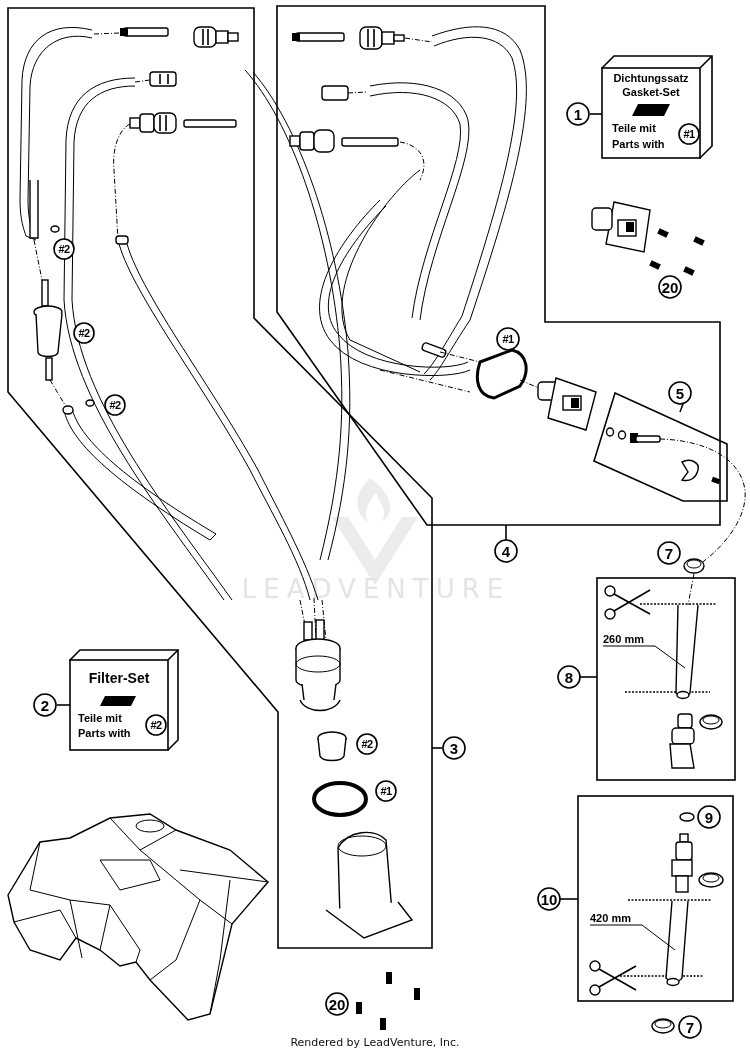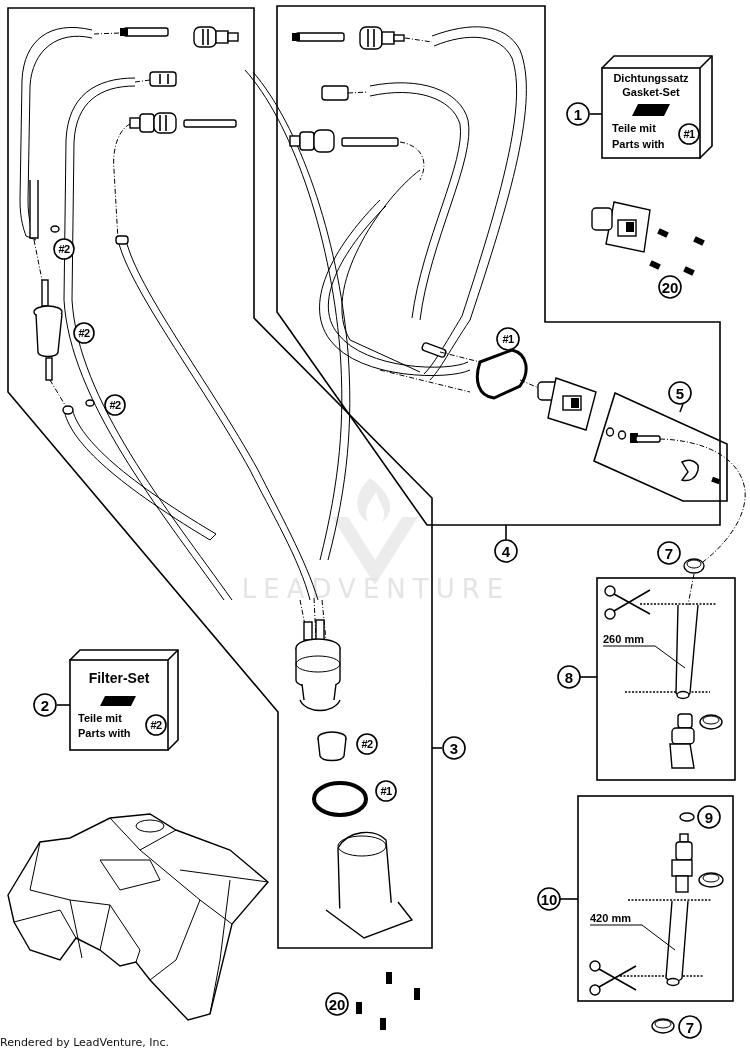--- a/index.html
+++ b/index.html
@@ -11,21 +11,21 @@
   .dot{fill:none;stroke:#000;stroke-width:1.3;stroke-dasharray:2 1.5;}
   .part{fill:#fff;stroke:#000;stroke-width:1.4;}
   .blk{fill:#000;}
   .callout circle{fill:#fff;stroke:#000;stroke-width:1.6;}
   .callout text{font-family:"Liberation Sans",sans-serif;font-size:15px;font-weight:bold;text-anchor:middle;dominant-baseline:central;}
   .ref circle{fill:#fff;stroke:#000;stroke-width:1.6;}
   .ref text{font-family:"Liberation Sans",sans-serif;font-size:11px;font-weight:bold;text-anchor:middle;dominant-baseline:central;letter-spacing:-0.5px;}
   .kit-text{font-family:"Liberation Sans",sans-serif;font-weight:bold;fill:#000;}
   .meas{font-family:"Liberation Sans",sans-serif;font-size:11px;font-weight:bold;}
   .wm{font-family:"DejaVu Sans",sans-serif;font-size:26px;fill:#e4e4e4;letter-spacing:7px;text-anchor:middle;}
-  .footer{position:absolute;left:0;width:750px;top:1036px;text-align:left;font-family:"DejaVu Sans",sans-serif;font-size:11px;color:#111;}
+  .footer{position:absolute;left:0;width:750px;top:1036px;text-align:center;font-family:"DejaVu Sans",sans-serif;font-size:11px;color:#111;}
 </style>
 </head>
 <body>
 
 <svg id="diagram" viewBox="0 0 750 1057" xmlns="http://www.w3.org/2000/svg">
 
   <g>
     <g fill="#ececec">
       <path d="M370 478 C352 495 355 515 368 522 C362 508 372 500 376 492 C380 505 388 510 382 522 C396 512 392 494 370 478Z"></path>
       <path d="M332 517 L348 517 L375 560 L402 517 L418 517 L375 585 Z"></path>

